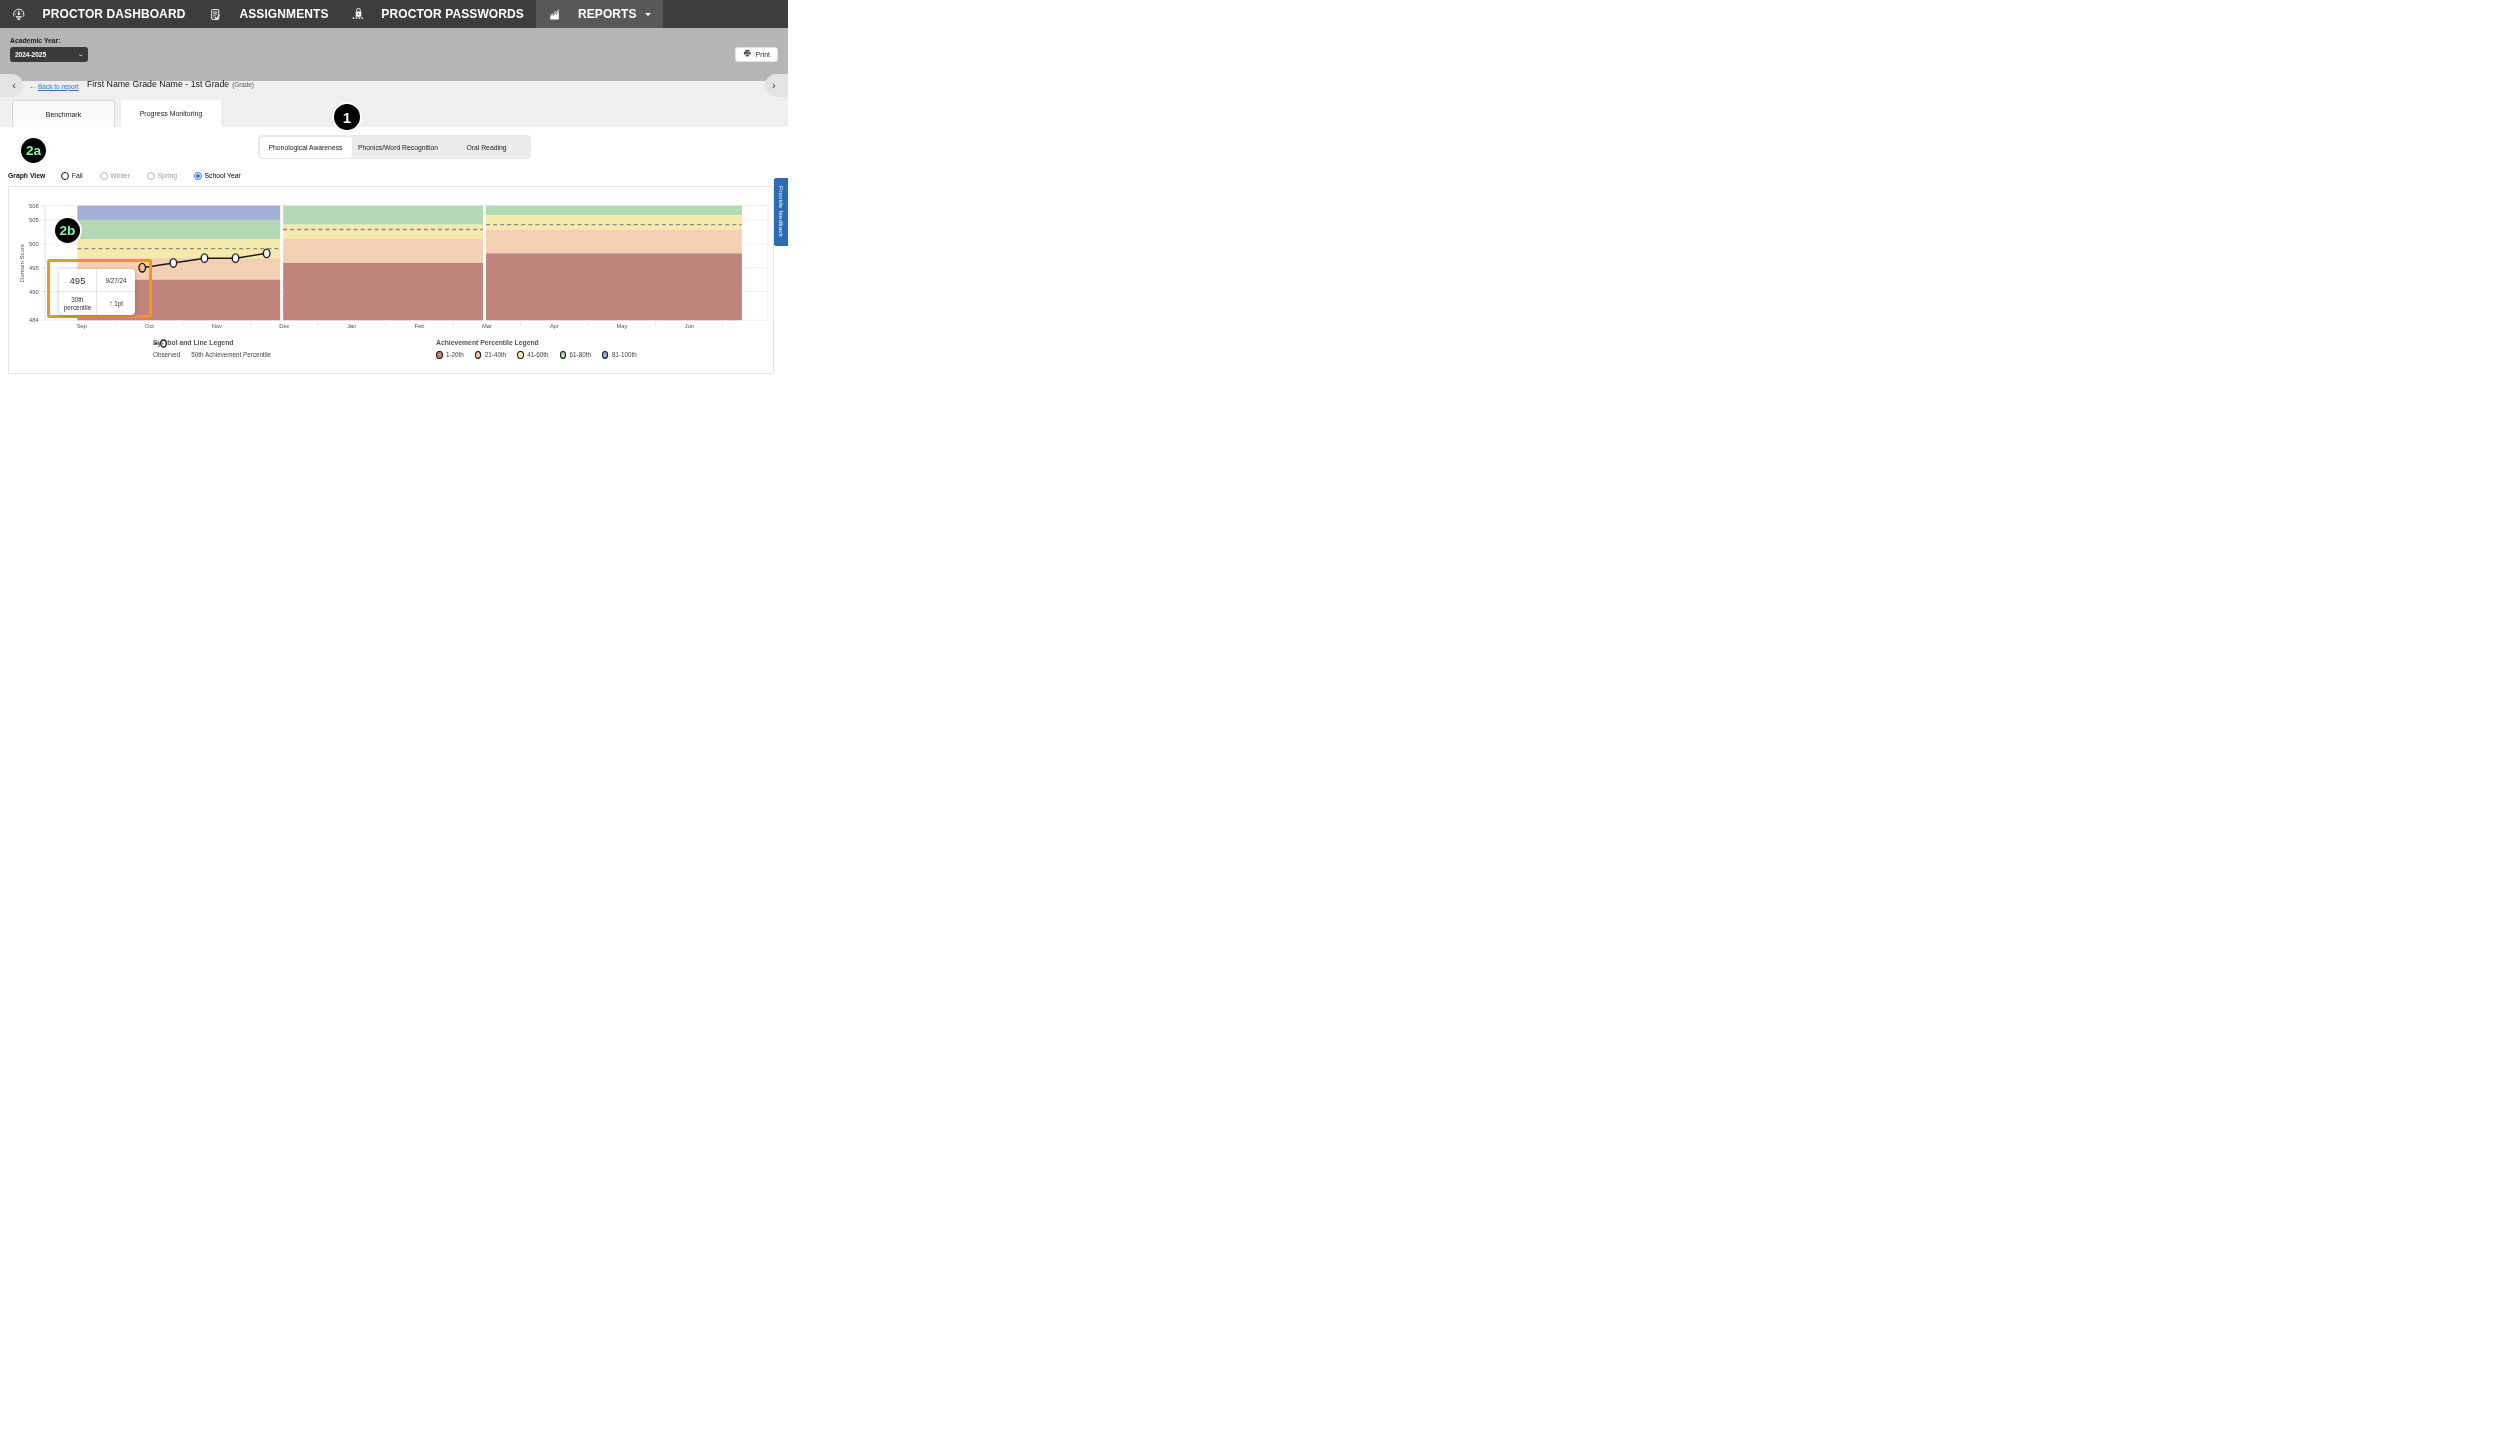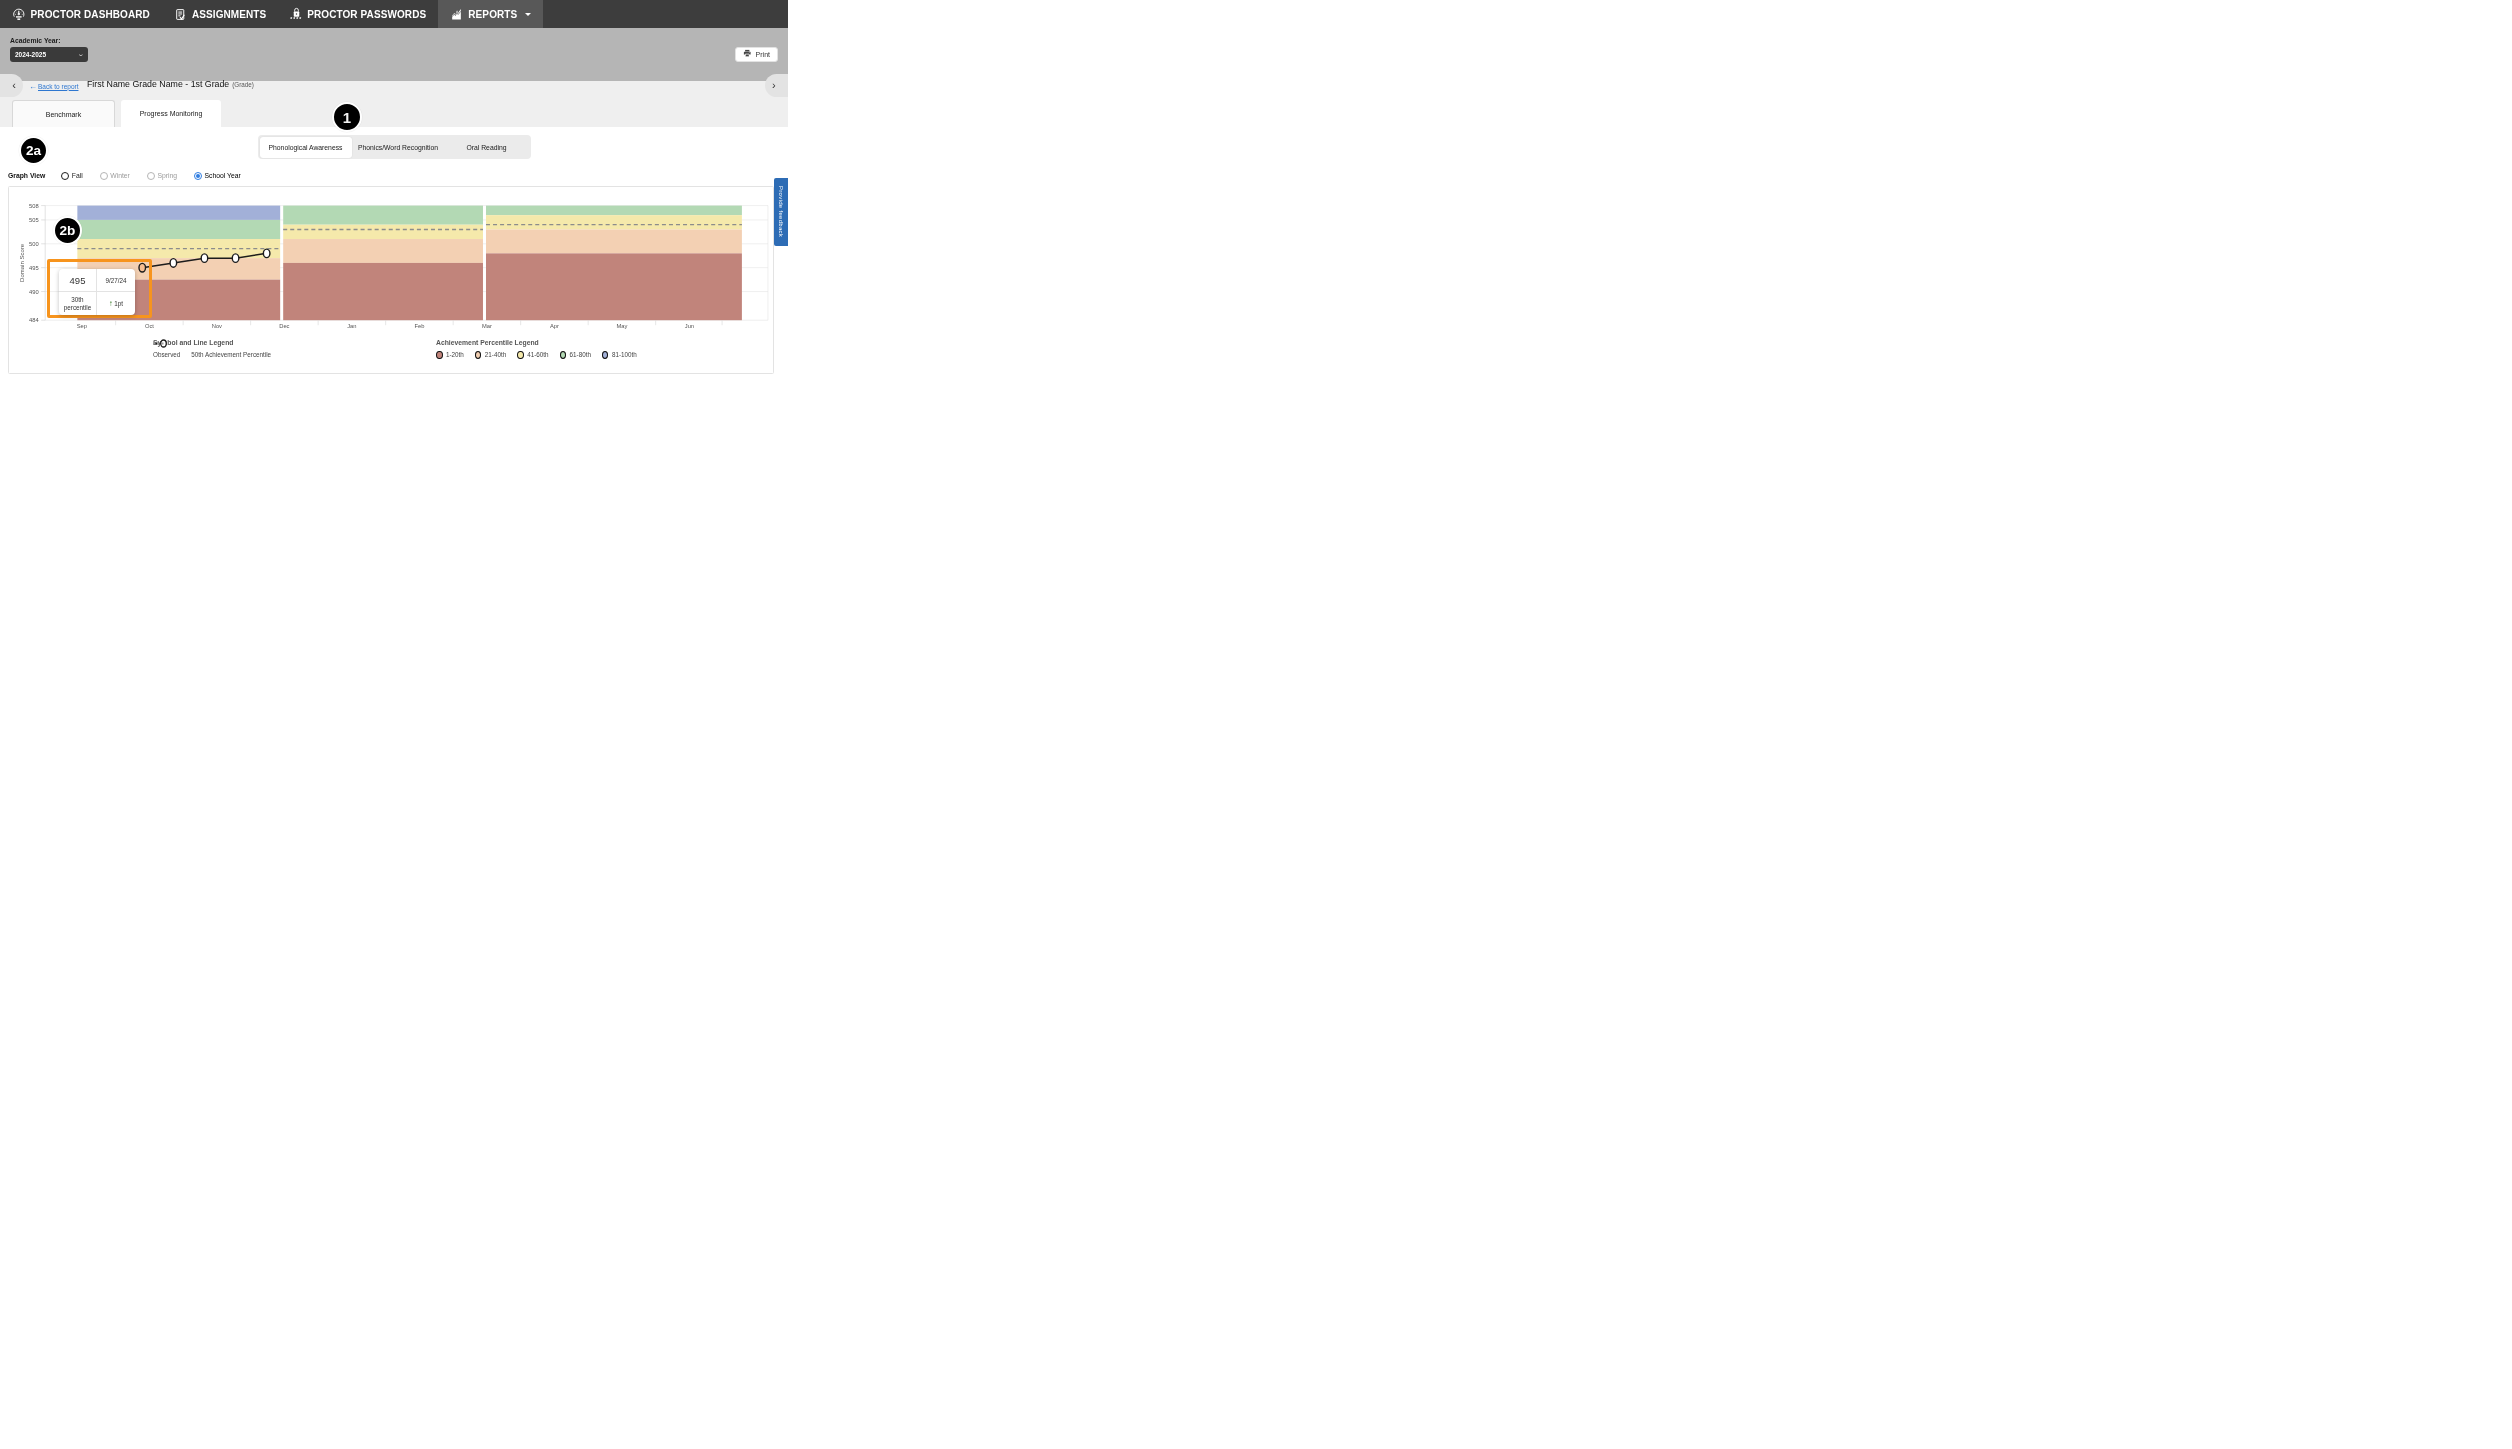--- a/index.html
+++ b/index.html
@@ -6,21 +6,21 @@
   html,body { width:788px; height:377px; overflow:hidden; background:#fff;
     font-family:"Liberation Sans", sans-serif; }
   #app { position:relative; width:788px; height:377px; background:#efefef; }
 
   
   .topnav { position:absolute; left:0; top:0; width:100%; height:28px; background:#3d3d3d;
     display:flex; align-items:stretch; }
   .nav-item { display:flex; align-items:center; gap:5px; padding:0 12px; color:#fff;
     cursor:pointer; }
   .nav-item.active { background:#585858;text-align:right; }
-  .nav-label { font-size:10px; font-weight:bold; letter-spacing:0.1px; white-space:nowrap; }
+  .nav-label { font-size:12px; font-weight:bold; letter-spacing:0.1px; white-space:nowrap;margin-left:12px; }
   .nav-ico { display:flex; flex-direction:column; align-items:center; line-height:1; }
   .nav-ico svg { display:block; }
   .ico-sub { font-size:5px; font-weight:bold; letter-spacing:1px; color:#fff; margin-top:-1px; }
   .caret-down { width:0; height:0; border-left:3px solid transparent; border-right:3px solid transparent;
     border-top:3.5px solid #fff; margin-left:3px; }
 
   
   .toolbar { position:absolute; left:0; top:28px; width:100%; height:53px; background:#b5b5b5; }
   .ay-label { position:absolute; left:10px; top:9px; font-size:6.8px; font-weight:bold; color:#1c1c1c; }
   .ay-select { position:absolute; left:10px; top:19px; width:78px; height:14.6px; background:#3a3a3a;
@@ -46,21 +46,21 @@
   .grade-note { font-size:6.3px; color:#555; margin-left:3px; }
 
   
   .tab { position:absolute; top:100px; height:27px; border-radius:3px 3px 0 0; font-size:7px;
     color:#1a1a1a; display:flex; align-items:center; justify-content:center; cursor:pointer; }
   .tab.inactive { left:12px; width:103px; background:#fafafa; border:0.5px solid #d8d8d8; border-bottom:none; }
   .tab.active { left:121px; width:100px; background:#fff; z-index:3; }
   .panel { position:absolute; left:0; top:127px; width:100%; height:250px; background:#fff; z-index:2; }
 
   
-  .badge { position:absolute; background:#000; color:#ffffff; border:2px solid #fff; border-radius:50%;
+  .badge { position:absolute; background:#000; color:#86efac; border:2px solid #fff; border-radius:50%;
     display:flex; align-items:center; justify-content:center; font-weight:bold; z-index:40;
     box-shadow:0 0 0 0.5px rgba(0,0,0,.05); }
   .badge-1 { left:332px; top:102px; width:30px; height:30px; font-size:15px; color:#f2f2f2; }
   .badge-2a { left:19px; top:136px; width:29px; height:29px; font-size:13.6px; }
   .badge-2b { left:53px; top:216px; width:29px; height:29px; font-size:13.6px; }
 
   
   .subtabs { position:absolute; left:258px; top:135px; width:273px; height:24px; background:#ebebeb;
     border-radius:4px; display:flex; align-items:stretch; padding:1.5px; z-index:5; }
   .subtab { display:flex; align-items:center; justify-content:center; font-size:6.8px; color:#1a1a1a;

